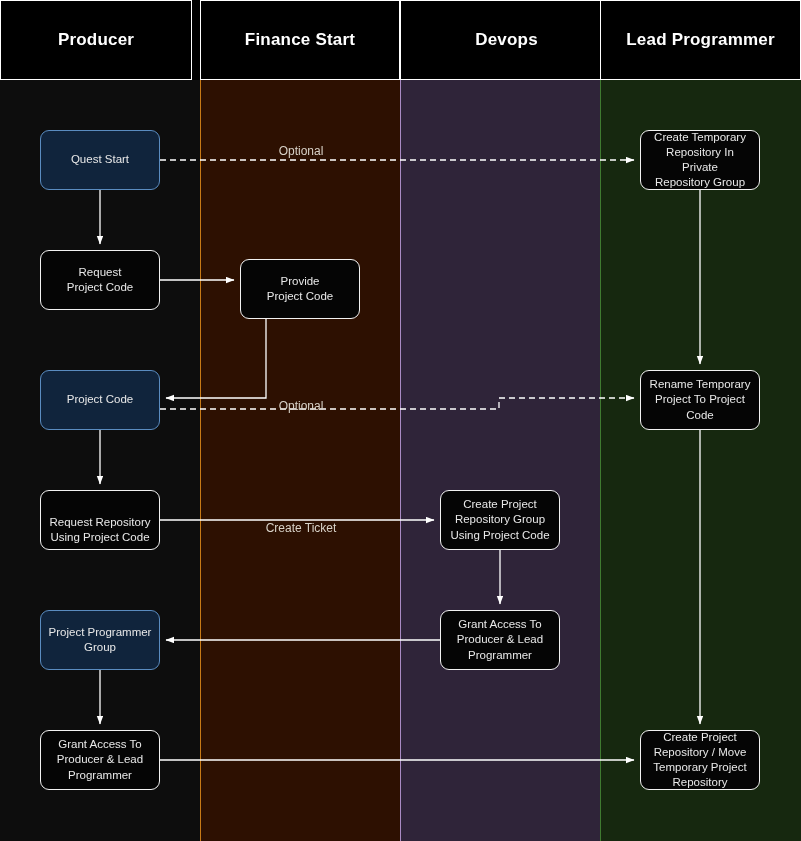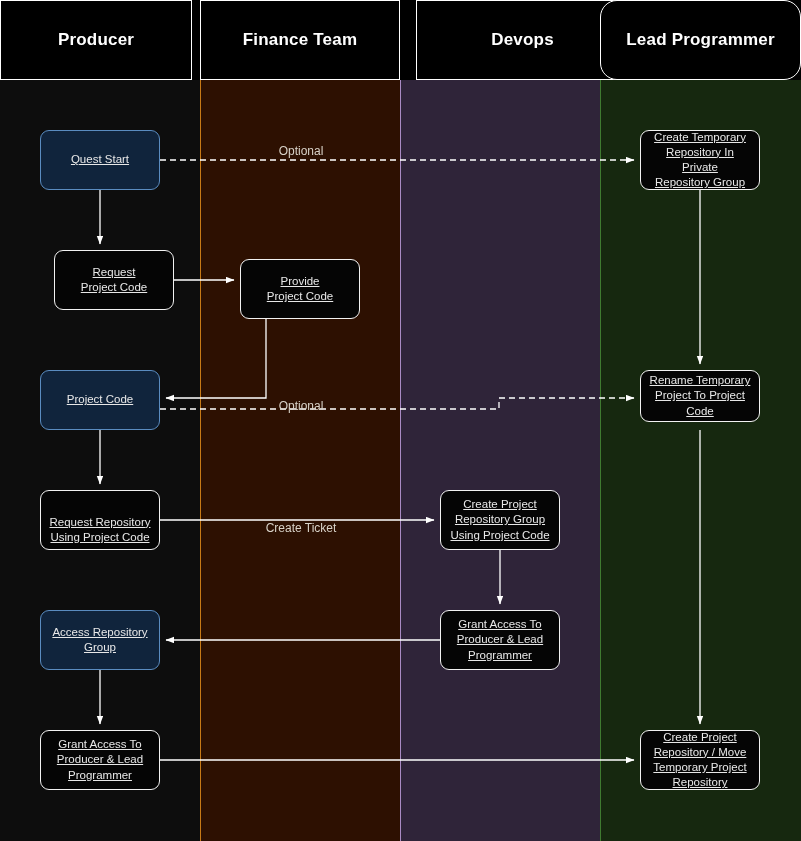--- a/index.html
+++ b/index.html
@@ -56,21 +56,20 @@
     border-radius: 9px;
     display: flex;
     align-items: center;
     justify-content: center;
     text-align: center;
     color: #e8e8e8;
     font-size: 11.5px;
     line-height: 1.32;
     padding: 4px 6px;
     z-index: 5;
-    text-decoration: underline;
   }
   .node-plain {
     background: #050505;
     border: 1.4px solid #f2f2f2;
   }
   .node-accent {
     background: #10243c;
     border: 1.4px solid #5a8cc0;
   }
   .node-label { white-space: pre-line; display: block; }
@@ -94,26 +93,26 @@
       <div class="lane-body" style="left: 200px; width: 200px; background: rgb(45, 16, 1); border-left: 1.2px solid rgb(200, 122, 22);"></div>
       <div class="lane-body" style="left: 400px; width: 200px; background: rgb(47, 36, 57); border-left: 1.2px solid rgb(169, 139, 196);"></div>
       <div class="lane-body" style="left: 600px; width: 201px; background: rgb(22, 40, 15); border-left: 1.2px solid rgb(63, 122, 48);"></div>
     </div>
 
   <div id="lane-headers">
       <div class="lane-header" style="left: 0px; width: 192px;">
         <div class="lane-header-label">Producer</div>
       </div>
       <div class="lane-header" style="left: 200px; width: 200px;">
-        <div class="lane-header-label">Finance Team</div>
-      </div>
-      <div class="lane-header" style="left: 416px; width: 213px;">
+        <div class="lane-header-label">Finance Start</div>
+      </div>
+      <div class="lane-header" style="left: 400px; width: 213px;">
         <div class="lane-header-label">Devops</div>
       </div>
-      <div class="lane-header" style="left: 600px; width: 201px; border-radius: 17px;">
+      <div class="lane-header" style="left: 600px; width: 201px;">
         <div class="lane-header-label">Lead Programmer</div>
       </div>
     </div>
 
   <svg id="connector-layer" viewBox="0 0 801 841" xmlns="http://www.w3.org/2000/svg">
     <defs>
       <marker id="arrow-white" markerWidth="9" markerHeight="9" refX="8" refY="3.2" orient="auto" markerUnits="userSpaceOnUse">
         <path d="M0,0 L8.5,3.2 L0,6.4 z" fill="#ffffff"></path>
       </marker>
     </defs>
@@ -145,37 +144,37 @@
       <path d="M160,760 L634,760" marker-end="url(#arrow-white)"></path>
 
       <path d="M700,430 L700,724" marker-end="url(#arrow-white)"></path>
     </g>
   </svg>
 
   <div id="node-layer">
       <div class="node node-accent" style="left: 40px; top: 130px; width: 120px; height: 60px;">
         <span class="node-label">Quest Start</span>
       </div>
-      <div class="node node-plain" style="left: 40px; top: 250px; width: 120px; height: 60px; margin-left: 14px;">
+      <div class="node node-plain" style="left: 40px; top: 250px; width: 120px; height: 60px;">
         <span class="node-label">Request
 Project Code</span>
       </div>
       <div class="node node-plain" style="left: 240px; top: 250px; width: 120px; height: 60px; margin-top: 9px;">
         <span class="node-label">Provide
 Project Code</span>
       </div>
       <div class="node node-accent" style="left: 40px; top: 370px; width: 120px; height: 60px;">
         <span class="node-label">Project Code</span>
       </div>
       <div class="node node-plain" style="left: 40px; top: 490px; width: 120px; height: 60px; align-items: flex-end;">
         <span class="node-label">Request Repository
 Using Project Code</span>
       </div>
       <div class="node node-accent" style="left: 40px; top: 610px; width: 120px; height: 60px;">
-        <span class="node-label">Access Repository
+        <span class="node-label">Project Programmer
 Group</span>
       </div>
       <div class="node node-plain" style="left: 40px; top: 730px; width: 120px; height: 60px;">
         <span class="node-label">Grant Access To
 Producer &amp; Lead
 Programmer</span>
       </div>
       <div class="node node-plain" style="left: 440px; top: 490px; width: 120px; height: 60px;">
         <span class="node-label">Create Project
 Repository Group
@@ -184,21 +183,21 @@
       <div class="node node-plain" style="left: 440px; top: 610px; width: 120px; height: 60px;">
         <span class="node-label">Grant Access To
 Producer &amp; Lead
 Programmer</span>
       </div>
       <div class="node node-plain" style="left: 640px; top: 130px; width: 120px; height: 60px;">
         <span class="node-label">Create Temporary
 Repository In Private
 Repository Group</span>
       </div>
-      <div class="node node-plain" style="left: 640px; top: 370px; width: 120px; height: 52px;">
+      <div class="node node-plain" style="left: 640px; top: 370px; width: 120px; height: 60px;">
         <span class="node-label">Rename Temporary
 Project To Project
 Code</span>
       </div>
       <div class="node node-plain" style="left: 640px; top: 730px; width: 120px; height: 60px;">
         <span class="node-label">Create Project
 Repository / Move
 Temporary Project
 Repository</span>
       </div>

